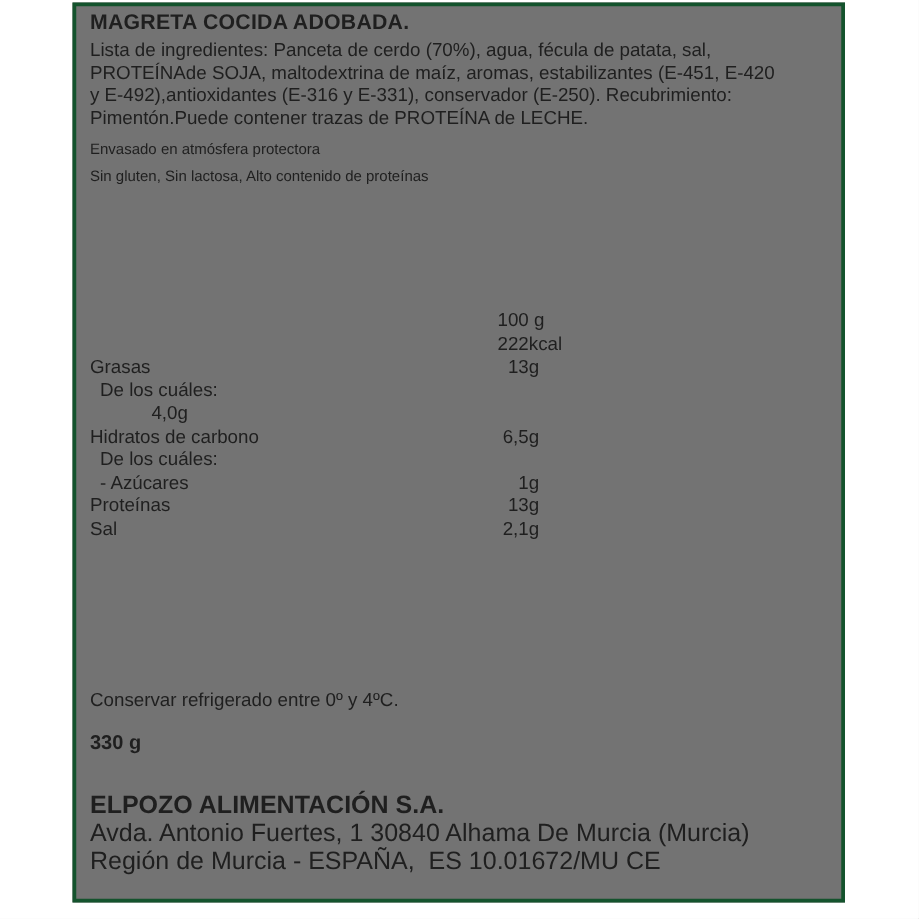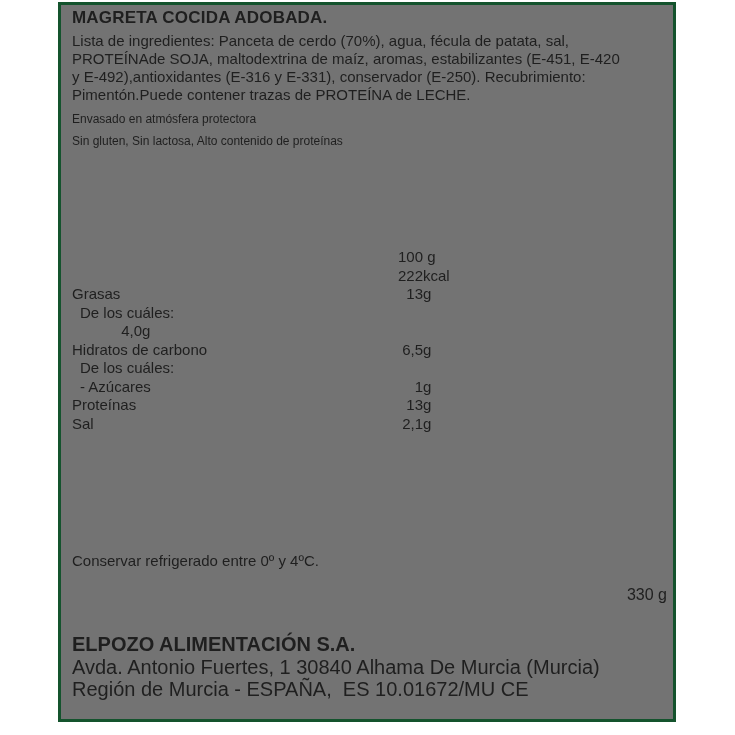--- a/index.html
+++ b/index.html
@@ -58,21 +58,21 @@
   }
   .nrow.indent .nlabel { padding-left: 8px; }
   .nnum {
     width: 70px;
     text-align: right;
     white-space: pre;
   }
   .nunit { white-space: pre; }
 
   .storage { top: 547px; font-size: 15px; line-height: 18px; }
-  .weight  { top: 580px; font-size: 16px; font-weight: 400; line-height: 19px; text-align: right; }
+  .weight  { top: 580px; font-size: 16px; font-weight: 700; line-height: 19px; }
 
   .manufacturer { top: 628px; }
   .manufacturer p {
     margin: 0;
     font-size: 20px;
     line-height: 22.5px;
     white-space: pre;
   }
   .mname { font-weight: 700; }
 </style>

